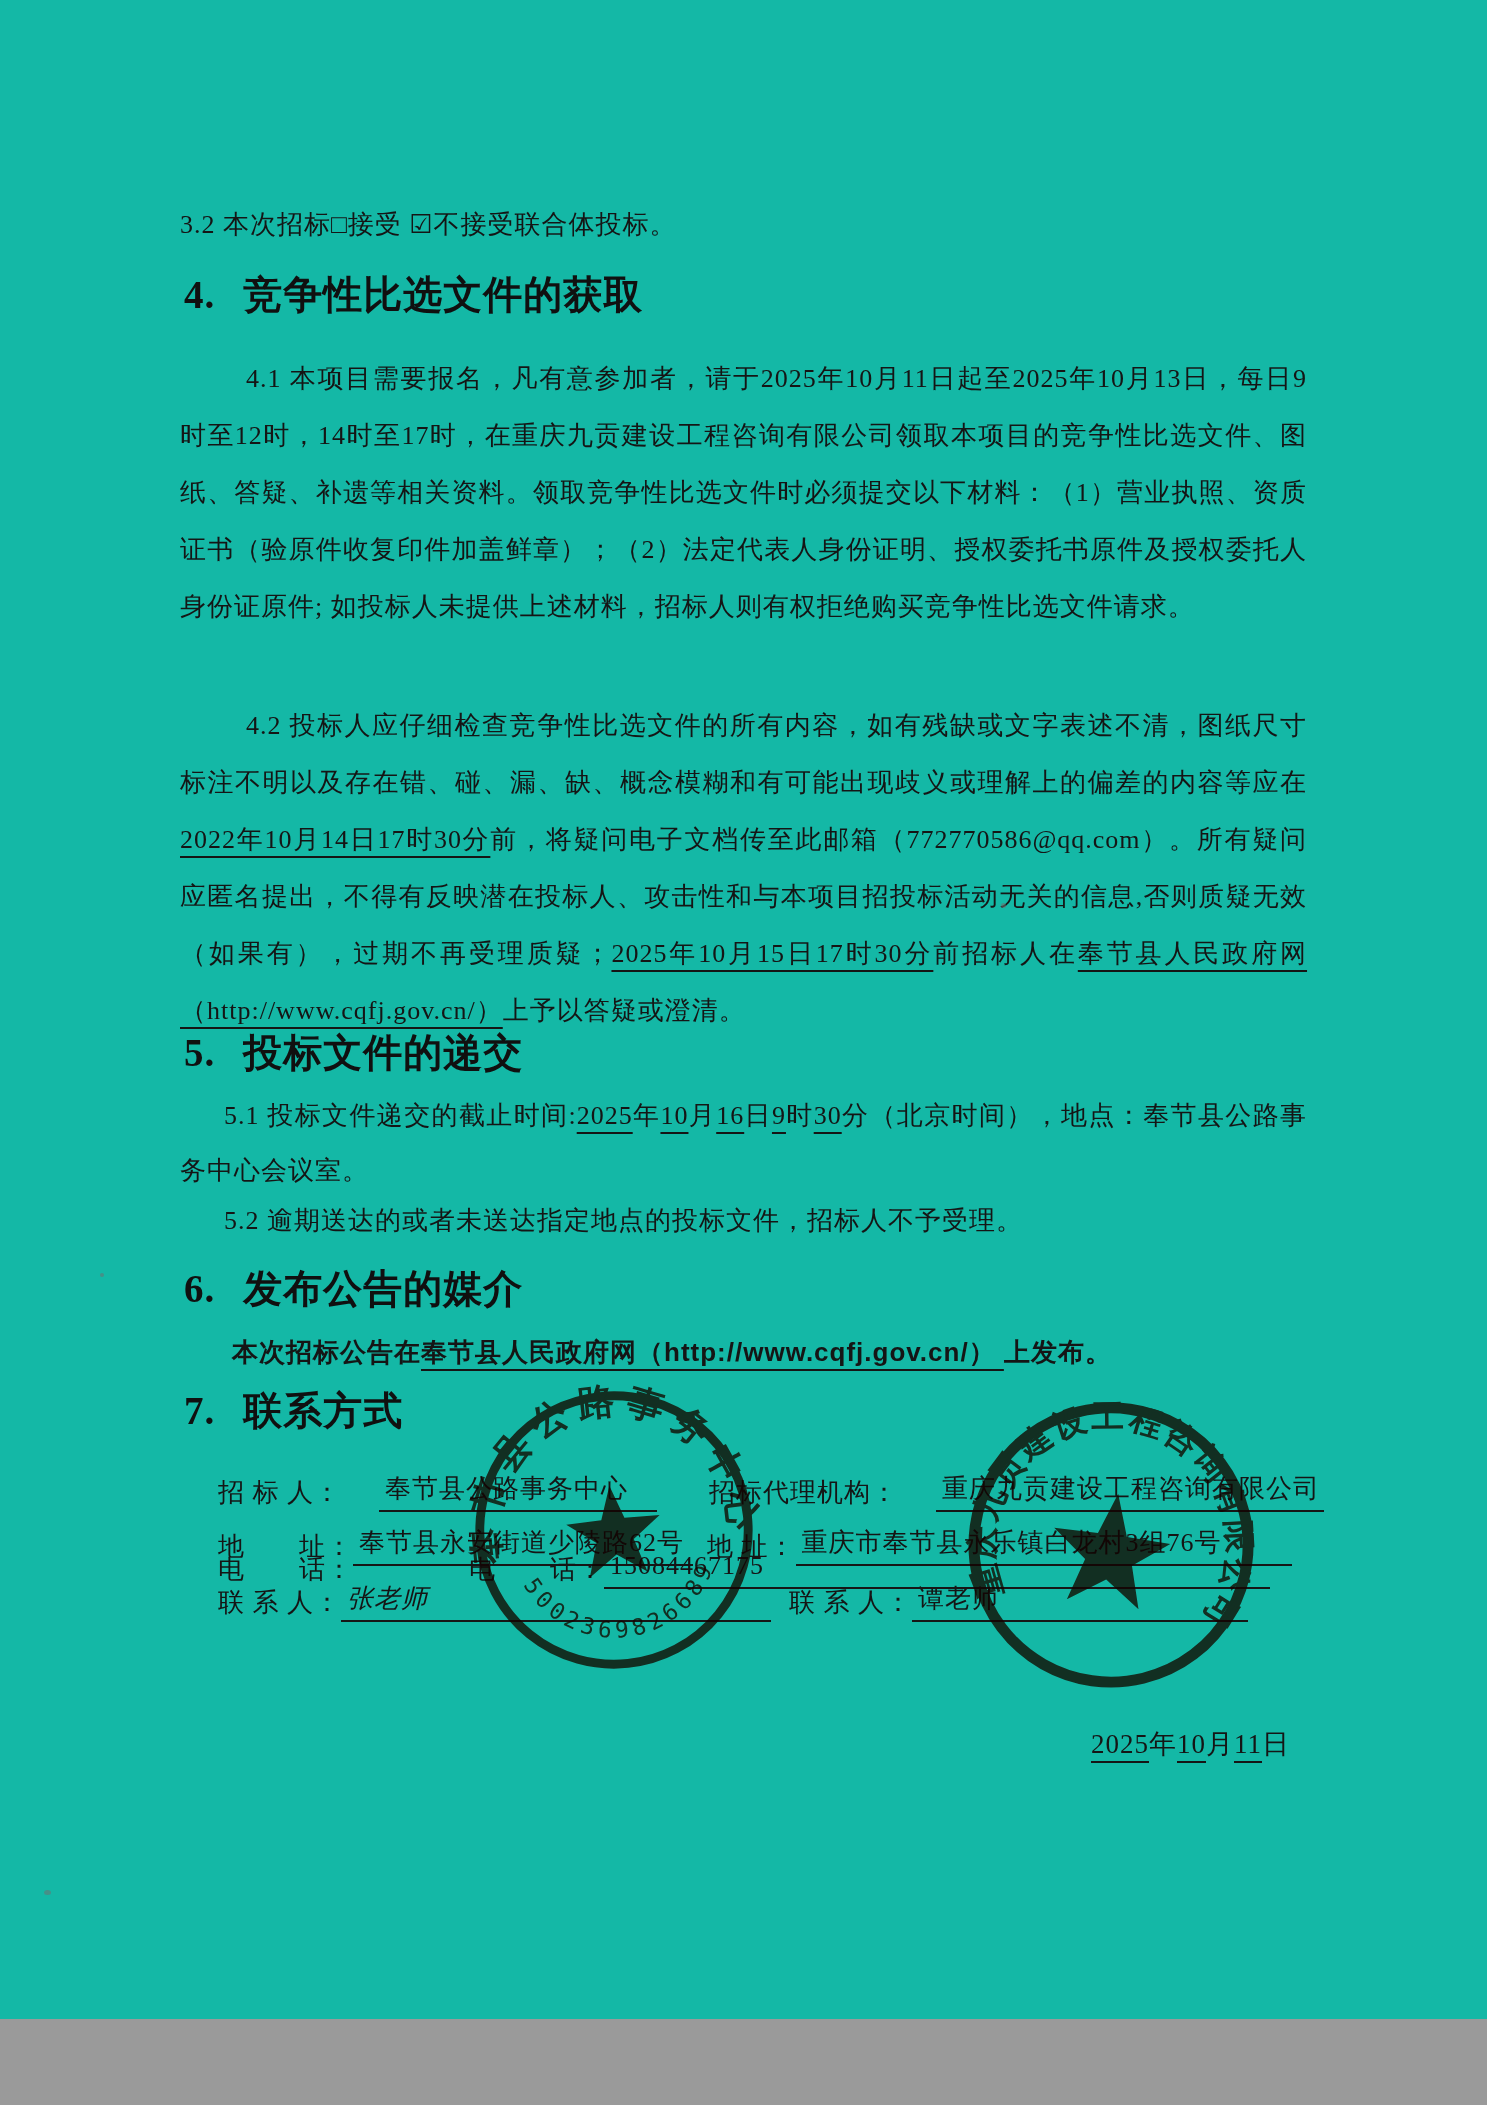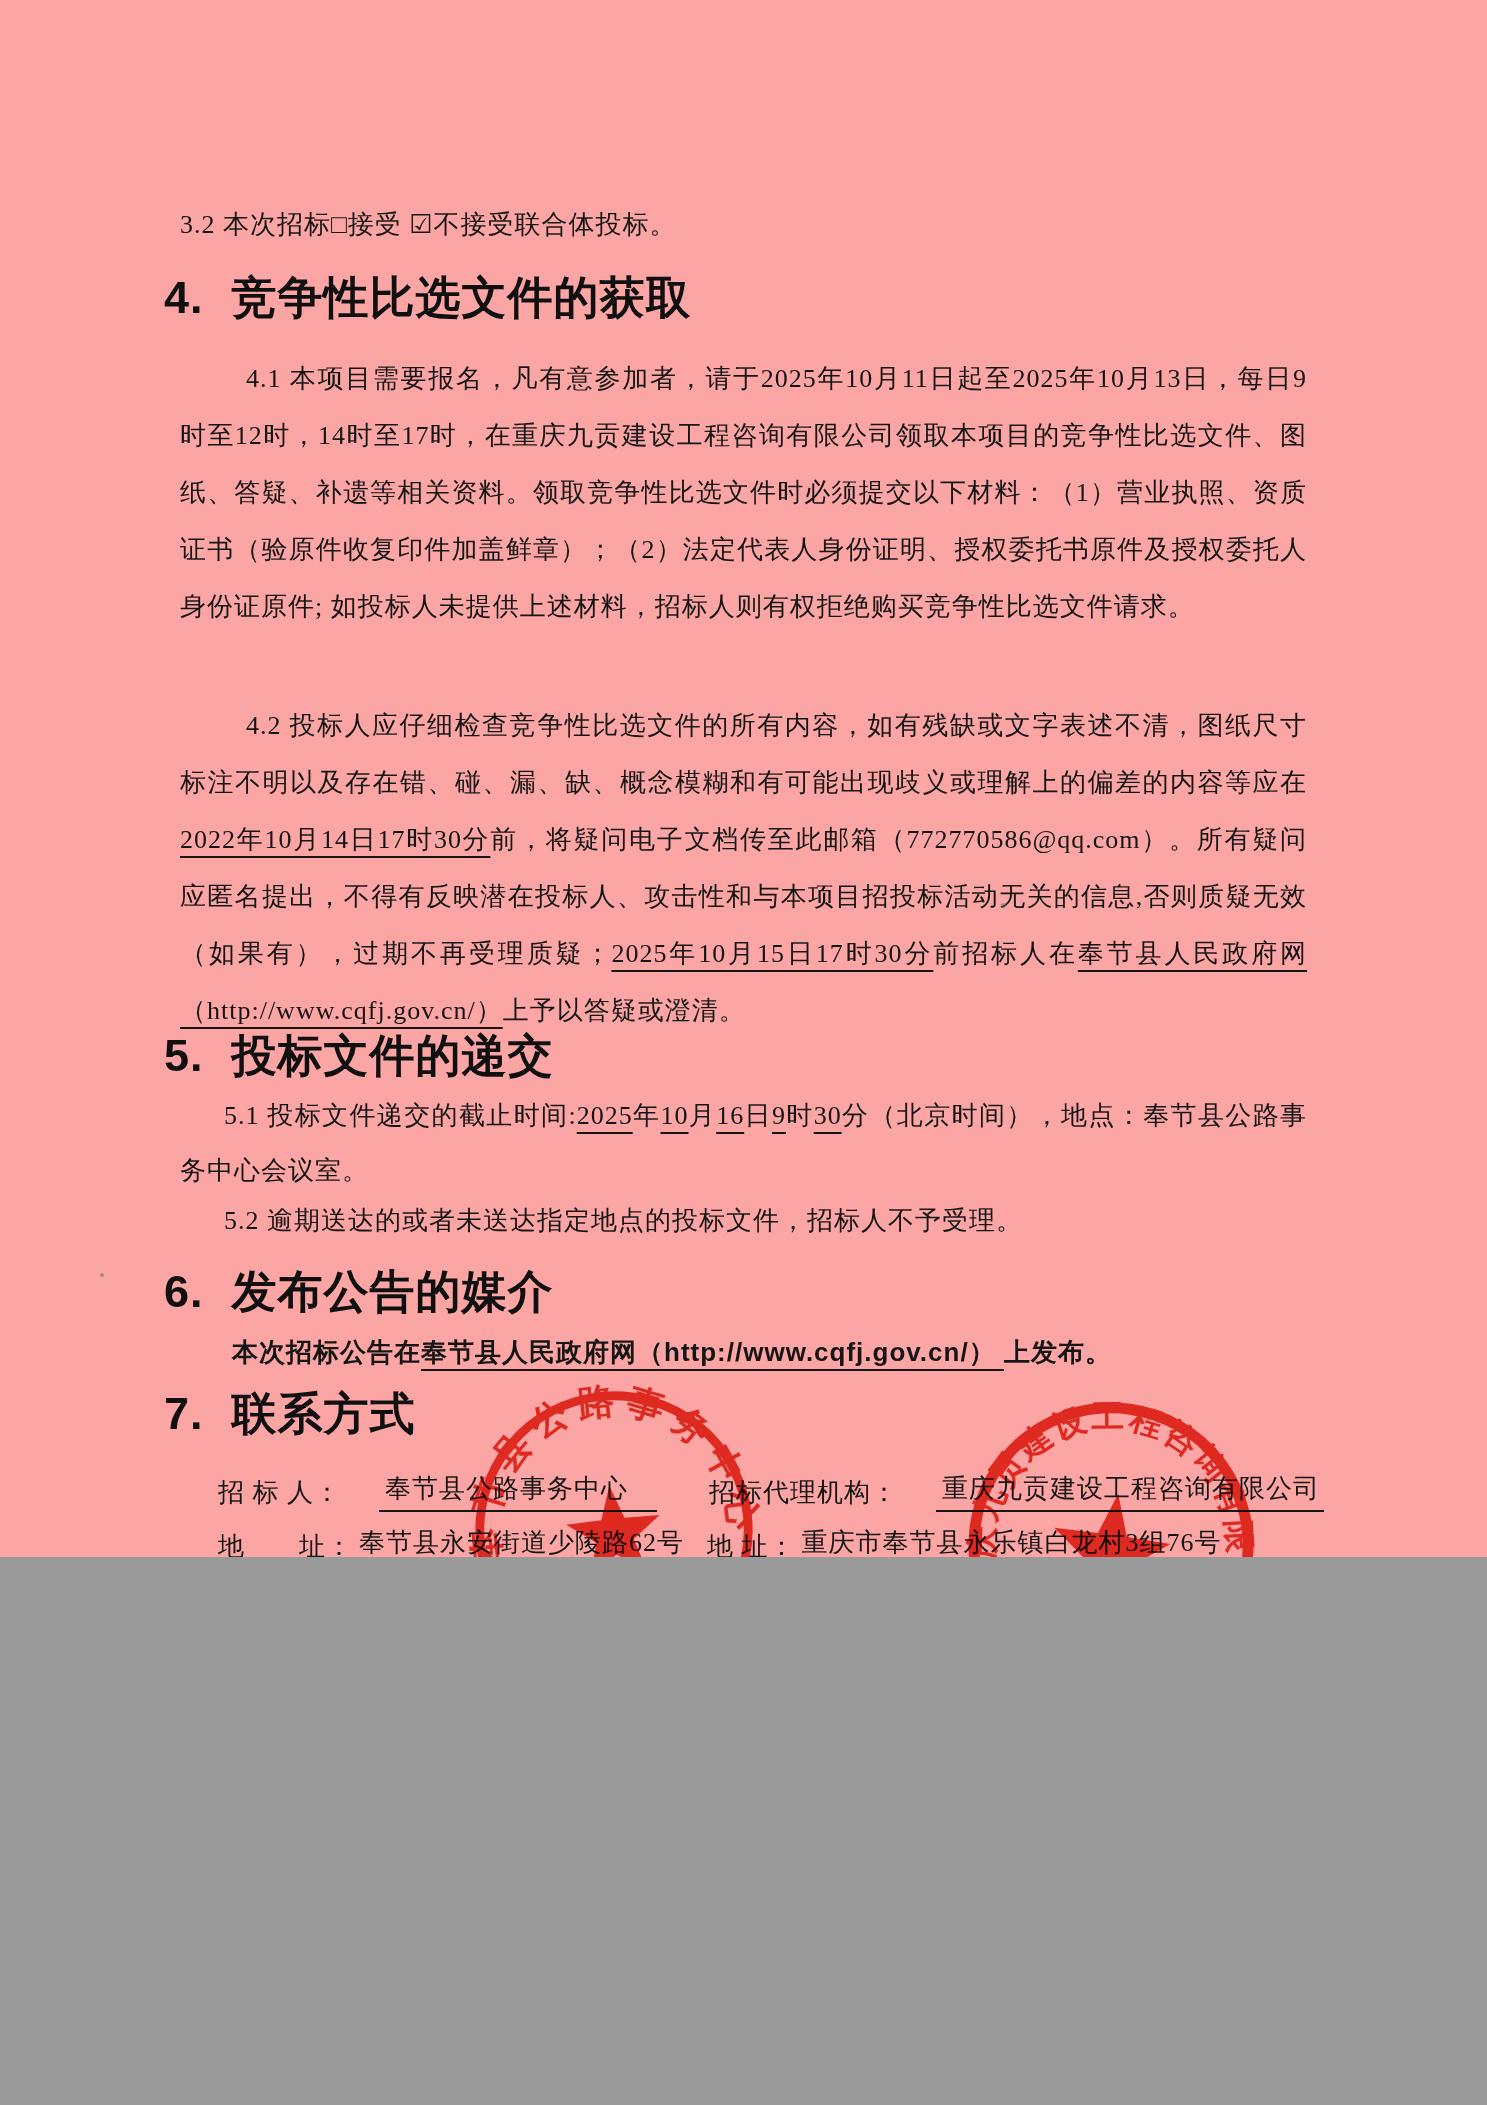--- a/index.html
+++ b/index.html
@@ -1,28 +1,28 @@
 <!DOCTYPE html>
 <html><head>
 <meta charset="utf-8">
 <style>
   html,body{margin:0;padding:0;background:#9a9a9a;}
   .page{
-    position:relative;width:1487px;height:1557px;margin:0 auto;
-    background:#fca5a5;overflow:hidden;color:#151515;
+    position:relative;width:1487px;height:2019px;margin:0 auto;
+    background:#14b8a6;overflow:hidden;color:#151515;
     font-family:"Liberation Serif","DejaVu Serif",serif;
   }
   .block{position:absolute;left:180px;width:1127px;}
   .body-text{font-size:26px;line-height:57px;letter-spacing:1px;text-align:justify;}
   .indent{text-indent:66px;}
   .indent-sm{text-indent:44px;}
   .heading{
-    position:absolute;left:164px;width:1127px;
-    font-family:Liberation Sans, sans-serif;
-    font-weight:bold;font-size:45px;letter-spacing:1px;color:#101010;
+    position:absolute;left:184px;width:1127px;
+    font-family:Liberation Serif, serif;
+    font-weight:bold;font-size:39px;letter-spacing:1px;color:#101010;
   }
   .heading .num{display:inline-block;margin-right:28px;}
   .u{text-decoration:underline;text-decoration-thickness:2px;text-underline-offset:8px;}
   .bold{font-weight:bold;font-family:"Liberation Sans","DejaVu Sans",sans-serif;}
   .crow{
     position:absolute;left:218px;width:1092px;display:flex;align-items:flex-end;
     font-size:26px;letter-spacing:1px;line-height:38px;white-space:nowrap;
   }
   .clabel{flex:0 0 auto;}
   .cv{border-bottom:2px solid #161616;padding:0 4px 2px 6px;overflow:visible;}

